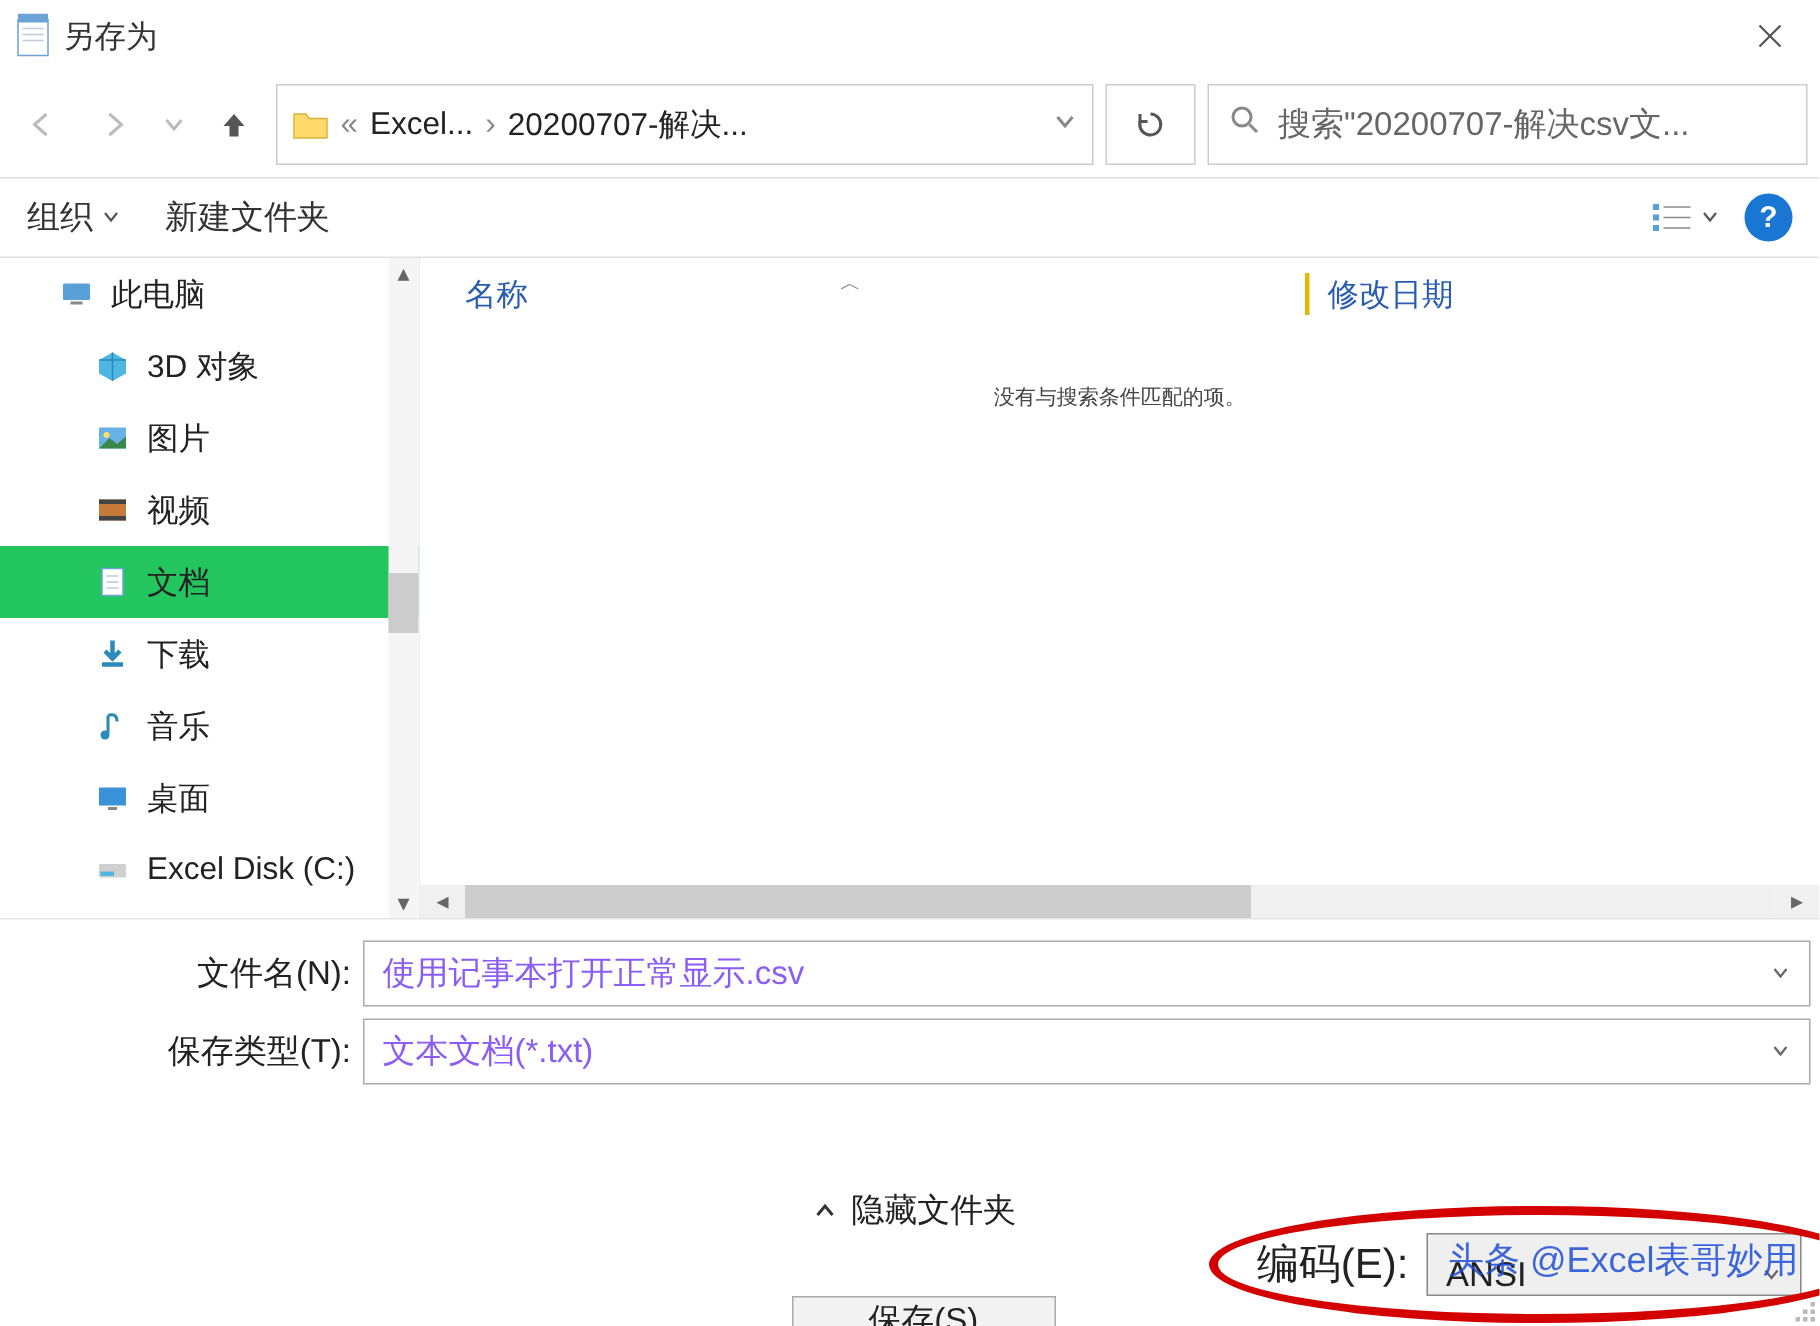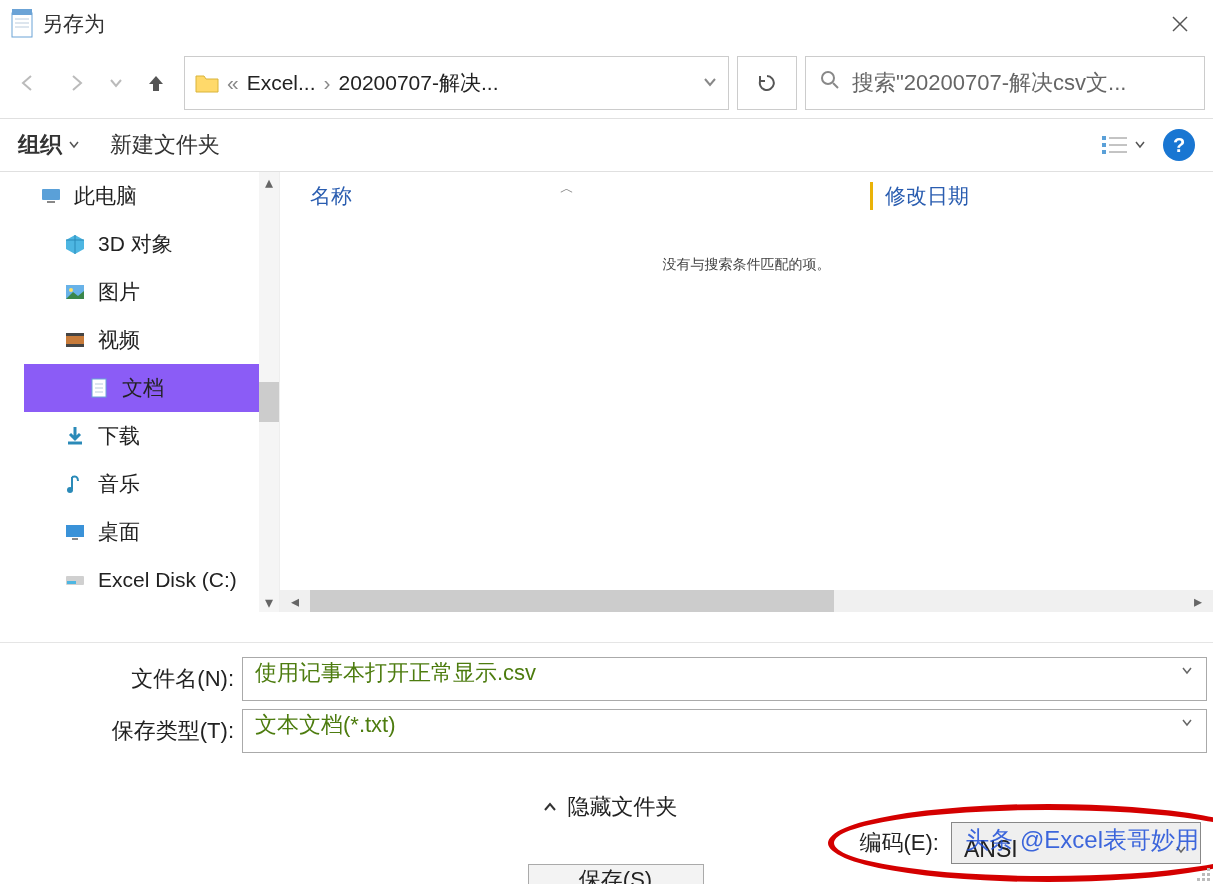--- a/index.html
+++ b/index.html
@@ -16,58 +16,58 @@
 .addrbox { flex: 1; height: 54px; border: 1px solid #ccc; display:flex; align-items:center; padding: 0 10px; gap:8px; font-size:21px; color:#333; }
 .addrbox .folder-icon { width:24px; height:20px; }
 .addrbox .sep { color:#888; }
 .addrbox .crumb { color:#222; white-space:nowrap; }
 .addrbox .drop { margin-left:auto; color:#888; }
 .refresh { width:60px; height:54px; border:1px solid #ccc; display:flex; align-items:center; justify-content:center; color:#555; font-size:20px; }
 .searchbox { width: 400px; height:54px; border:1px solid #ccc; display:flex; align-items:center; padding:0 14px; gap:12px; color:#666; font-size:22px; }
 .searchbox .si { color:#888; }
 
 .toolbar { height: 54px; border-top:1px solid #e0e0e0; border-bottom:1px solid #e0e0e0; display:flex; align-items:center; padding: 0 18px; gap: 30px; font-size:22px; color:#333; }
-.toolbar .org { display:flex; align-items:center; gap:6px;font-weight:bold; }
+.toolbar .org { display:flex; align-items:center; gap:6px; }
 .toolbar .right { margin-left:auto; display:flex; align-items:center; gap:18px; }
 .viewbtn { display:flex; align-items:center; gap:6px; color:#555; }
 .helpbtn { width:32px; height:32px; border-radius:50%; background:#1976d2; color:#fff; display:flex; align-items:center; justify-content:center; font-size:20px; font-weight:bold; }
 
 .mainarea { display:flex; height: 440px; }
 .tree { width: 280px; border-right:1px solid #eee; overflow:hidden; position:relative; }
 .tree-scroll { position:absolute; right:0; top:0; width:20px; height:100%; background:#f5f5f5; }
 .tree-scroll .up { position:absolute; top:0; width:100%; height:20px; display:flex; align-items:center; justify-content:center; color:#666; }
 .tree-scroll .down { position:absolute; bottom:0; width:100%; height:20px; display:flex; align-items:center; justify-content:center; color:#666; }
 .tree-scroll .thumb { position:absolute; top:210px; width:100%; height:40px; background:#ccc; }
 .tree-item { height:48px; display:flex; align-items:center; padding-left:44px; gap:12px; font-size:21px; color:#222; }
 .tree-item.root { padding-left:40px; }
-.tree-item.sel { background:#8b5cf6;margin-left:24px; }
+.tree-item.sel { background:#22c55e; }
 .tree-item .ico { width:22px; height:22px; display:flex; align-items:center; justify-content:center; }
 .tree-item.sub { padding-left:64px; }
 
 .filepane { flex:1; position:relative; }
 .cols { height:48px; display:flex; align-items:center; font-size:21px; color:#2a5db0; }
 .cols .c1 { width:590px; padding-left:30px; position:relative; }
 .cols .sortmark { position:absolute; left:280px; top:-2px; color:#888; font-size:14px; }
 .cols .c2 { padding-left:12px; border-left:3px solid #eab308; }
 .empty-msg { text-align:center; font-size:14px; color:#444; margin-top:36px; }
 .hscroll { position:absolute; bottom:0; left:0; right:0; height:22px; display:flex; align-items:center; }
 .hscroll .la, .hscroll .ra { width:30px; height:22px; background:#f0f0f0; display:flex; align-items:center; justify-content:center; color:#666; }
 .hscroll .track { flex:1; height:22px; background:#f0f0f0; position:relative; }
 .hscroll .thumb2 { position:absolute; left:0; top:0; height:100%; width:60%; background:#ccc; }
 
-.formarea { padding: 14px 6px 0 6px; border-top:1px solid #e5e5e5;margin-top:30px; }
+.formarea { padding: 14px 6px 0 6px; border-top:1px solid #e5e5e5; }
 .formrow { display:flex; align-items:center; margin-bottom:8px; }
 .formrow .lbl { width:236px; text-align:right; font-size:22px; color:#222; padding-right:8px; }
-.formrow .combo { flex:1; height:44px; border:1px solid #aaa; display:flex; padding:0 12px; font-size:22px; color:#4d7c0f; background:#fff; position:relative; }
+.formrow .combo { flex:1; height:44px; border:1px solid #aaa; display:flex; align-items:center; padding:0 12px; font-size:22px; color:#8b5cf6; background:#fff; position:relative; }
 .formrow .combo .cd { margin-left:auto; color:#666; }
 
 .footer { position:absolute; bottom:12px; left:0; right:0; height:80px; display:flex; align-items:center; padding: 0 12px; flex-direction: column; }
 .hide-folders { display:flex; align-items:center; gap:10px; font-size:22px; color:#222; margin-left:6px; }
 .enc-group { margin-left:auto; display:flex; align-items:center; gap:12px; position:relative; }
-.enc-label { font-size:22px; color:#222; }
+.enc-label { font-size:28px; color:#222; }
 .enc-combo { width:250px; height:42px; border:1px solid #888; background:#efefef; display:flex; align-items:flex-end; padding:0 12px; font-size:23px; color:#222; }
 .enc-combo .cd { margin-left:auto; color:#666; }
 .ring { position:absolute; left:-32px; top:-18px; width:440px; height:78px; border:6px solid #d40000; border-radius:50%/50%; pointer-events:none; }
 .actbtn { width:176px; height:46px; border:1px solid #aaa; background:#f3f3f3; font-size:22px; color:#222; display:flex; align-items:center; justify-content:center; margin-left:18px; position:relative; }
 .watermark { position:absolute; right:14px; bottom:28px; font-size:24px; color:#1d4ed8; opacity:.85; pointer-events:none; white-space:nowrap; }
 .grip { position:absolute; right:2px; bottom:2px; width:16px; height:16px; }
 .grip span { position:absolute; width:3px; height:3px; background:#bbb; }
 </style>
 </head>
 <body>

